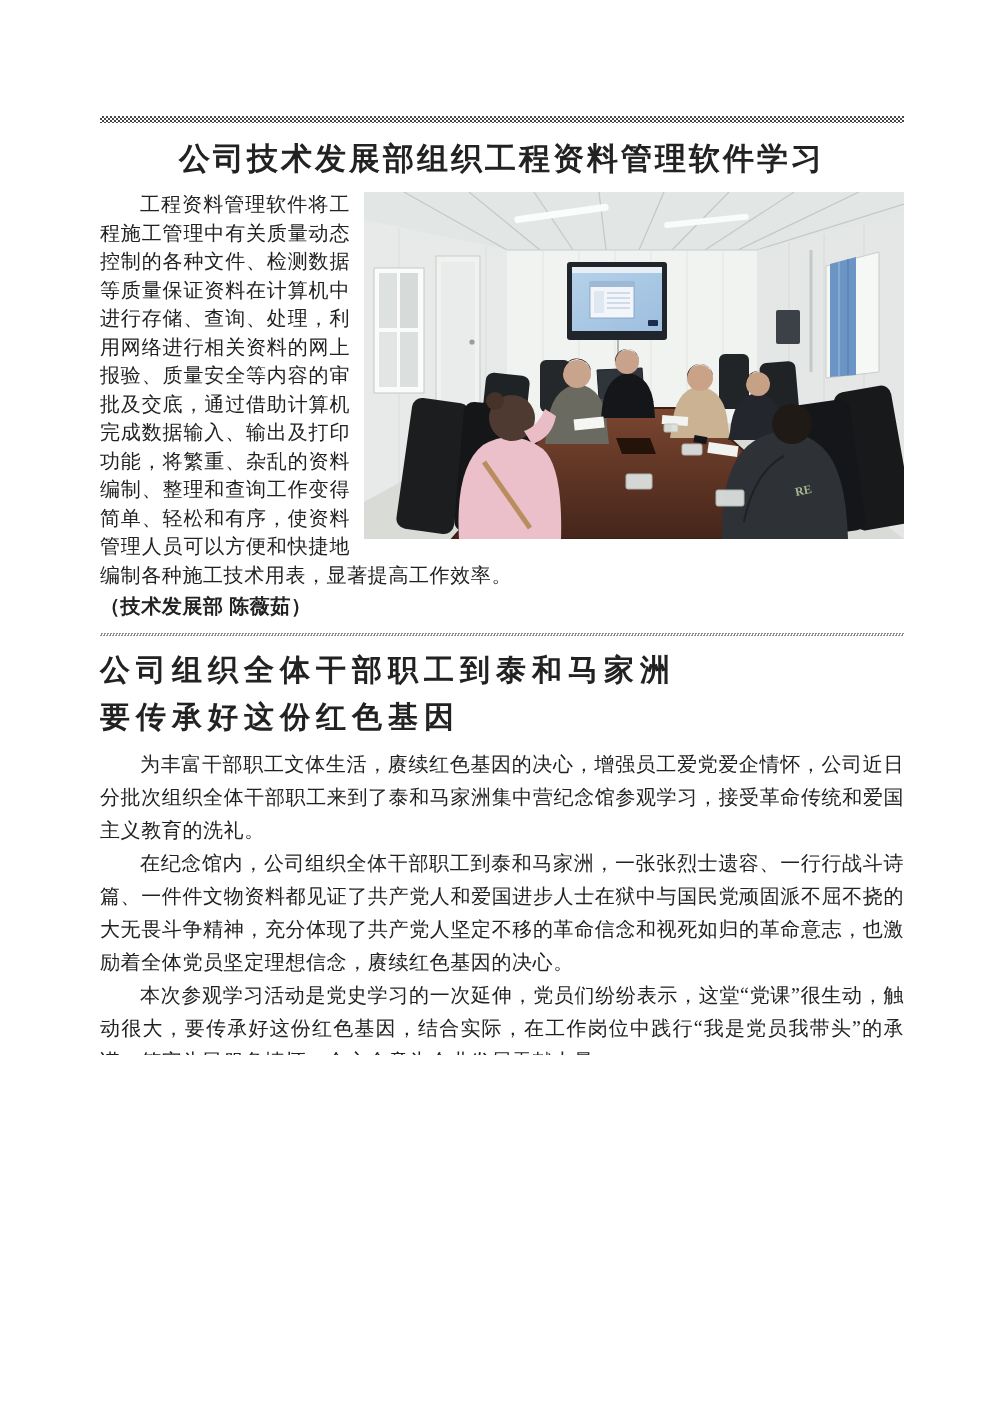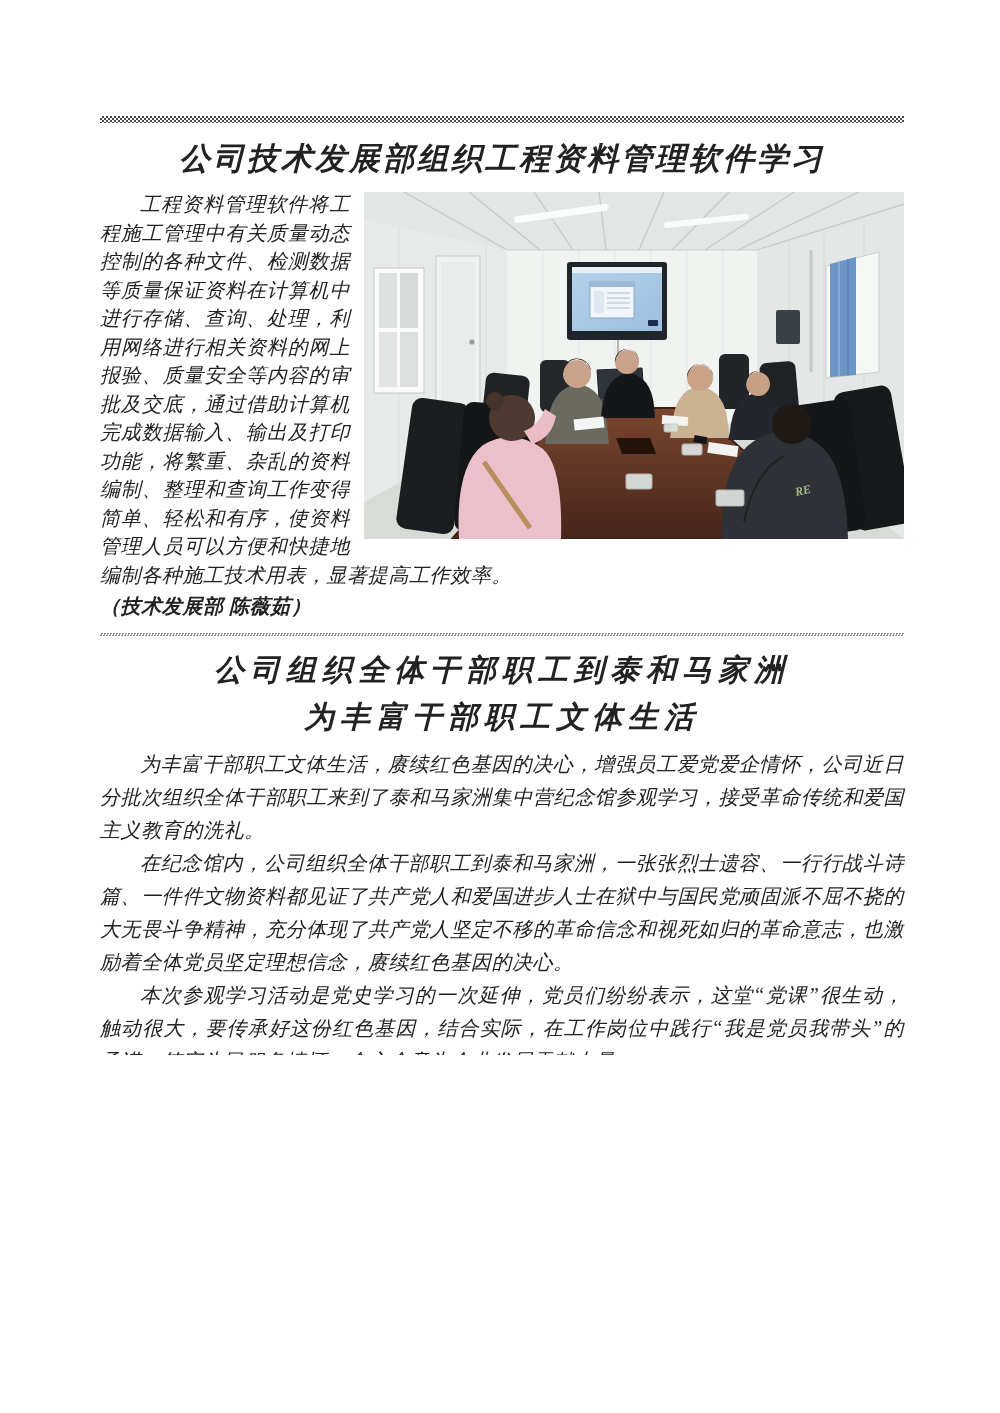--- a/index.html
+++ b/index.html
@@ -7,21 +7,20 @@
   .page {
     position: relative;
     width: 1000px;
     height: 1055px;
     margin: 0 auto;
     background: #ffffff;
     font-family: "Liberation Serif", "DejaVu Serif", serif;
     color: #222222;
     padding: 116px 96px 0 100px;
     overflow: hidden;
-    font-style: italic;
   }
   .rule-thick {
     height: 7px;
     background: repeating-conic-gradient(#474747 0% 25%, #ffffff 0% 50%);
     background-size: 4px 4px;
   }
   .rule-thin {
     height: 3px;
     margin-top: 12px;
     background: repeating-conic-gradient(#8f8f8f 0% 25%, #ffffff 0% 50%);
@@ -30,21 +29,21 @@
   .title1 {
     margin: 14px 0 10px;
     text-align: center;
     font-size: 31px;
     font-weight: bold;
     letter-spacing: 3px;
     line-height: 43px;
   }
   .title2 {
     margin: 10px 0 8px;
-    text-align: center;
+    text-align: left;
     font-size: 30px;
     font-weight: bold;
     letter-spacing: 6px;
     line-height: 47px;
   }
   .body-text p {
     margin: 0;
     font-size: 20px;
     line-height: 33px;
     letter-spacing: 0.6px;
@@ -265,21 +264,21 @@
     </div>
 
     <p class="byline">（技术发展部 陈薇茹）</p>
   </section>
 
   <div class="rule-thin"></div>
 
   <section class="body-text">
     <h2 class="title2">
       <div>公司组织全体干部职工到泰和马家洲</div>
-      <div>为丰富干部职工文体生活</div>
+      <div>要传承好这份红色基因</div>
     </h2>
     <p>为丰富干部职工文体生活，赓续红色基因的决心，增强员工爱党爱企情怀，公司近日分批次组织全体干部职工来到了泰和马家洲集中营纪念馆参观学习，接受革命传统和爱国主义教育的洗礼。</p>
     <p>在纪念馆内，公司组织全体干部职工到泰和马家洲，一张张烈士遗容、一行行战斗诗篇、一件件文物资料都见证了共产党人和爱国进步人士在狱中与国民党顽固派不屈不挠的大无畏斗争精神，充分体现了共产党人坚定不移的革命信念和视死如归的革命意志，也激励着全体党员坚定理想信念，赓续红色基因的决心。</p>
     <p>本次参观学习活动是党史学习的一次延伸，党员们纷纷表示，这堂“党课”很生动，触动很大，要传承好这份红色基因，结合实际，在工作岗位中践行“我是党员我带头”的承诺，筑牢为民服务情怀，全心全意为企业发展贡献力量。</p>
     <p class="byline">（党办 虞慧）</p>
   </section>
 
   <div class="rule-thick bottom-rule"></div>
 
   <div class="page-number">-4-</div>

